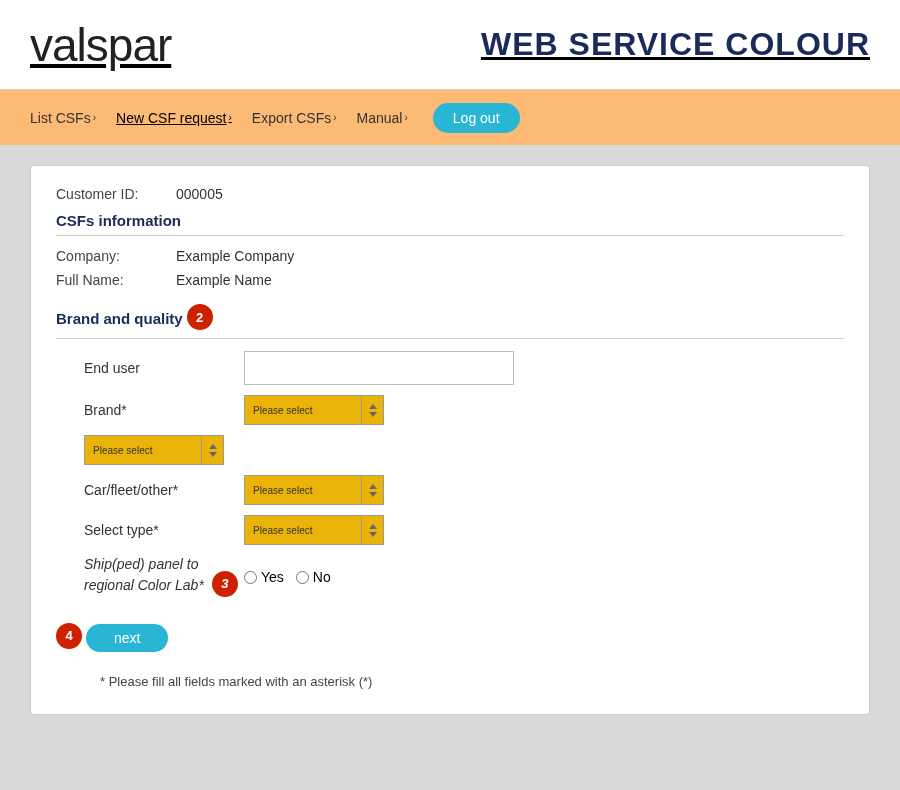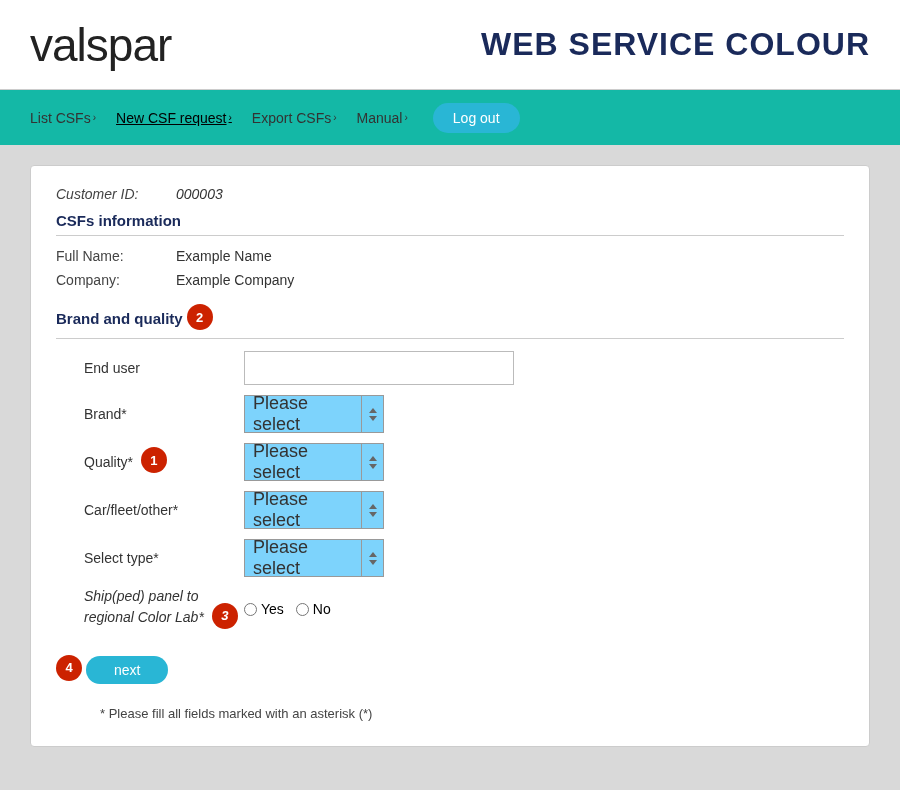--- a/index.html
+++ b/index.html
@@ -13,33 +13,34 @@
 
     
     .header {
       background: #ffffff;
       display: flex;
       align-items: center;
       justify-content: space-between;
       padding: 6px 30px;
       border-bottom: 1px solid #ccc;
       height: 90px;
+      text-decoration: underline;
     }
 
     .header-title {
       font-size: 32px;
       font-weight: 900;
       color: #1a2a5a;
       text-transform: uppercase;
       letter-spacing: 1px;
     }
 
     
     .nav {
-      background: #14b8a6;
+      background: #fdba74;
       display: flex;
       align-items: center;
       padding: 0 30px;
       height: 55px;
       gap: 20px;
     }
 
     .nav-item {
       color: #333;
       font-size: 14px;
@@ -81,21 +82,20 @@
       border-radius: 4px;
       padding: 20px 25px 25px 25px;
     }
 
     .customer-id-row {
       display: flex;
       align-items: center;
       margin-bottom: 10px;
       font-size: 14px;
       color: #333;
-      font-style: italic;
     }
 
     .customer-id-label {
       min-width: 120px;
       color: #444;
     }
 
     .customer-id-value {
       color: #333;
     }
@@ -210,24 +210,24 @@
       top: 0;
       margin-left: 0;
       margin-right: 4px;
     }
 
     
     .custom-select-box {
       display: inline-flex;
       align-items: center;
       border: 1px solid #999;
-      background: #7dd3fc;
-      height: 38px;
+      background: #eab308;
+      height: 30px;
       width: 140px;
-      font-size: 18px;
+      font-size: 10px;
       color: #333;
       cursor: pointer;
       position: relative;
       user-select: none;
     }
 
     .custom-select-box .select-text {
       flex: 1;
       padding: 0 8px;
     }
@@ -280,32 +280,32 @@
       <span class="chevron"> ›</span>
   </a>
   <button class="nav-logout">Log out</button>
 </div>
 
 <div class="main">
   <div class="form-card">
 
     <div class="customer-id-row">
       <span class="customer-id-label">Customer ID:</span>
-      <span class="customer-id-value">000003</span>
+      <span class="customer-id-value">000005</span>
     </div>
 
     <div class="section-title">CSFs information</div>
 
+    <div class="info-row">
+      <span class="info-label">Company:</span>
+      <span class="info-value">Example Company</span>
+    </div>
     <div class="info-row">
       <span class="info-label">Full Name:</span>
       <span class="info-value">Example Name</span>
-    </div>
-    <div class="info-row">
-      <span class="info-label">Company:</span>
-      <span class="info-value">Example Company</span>
     </div>
 
     <div class="section-gap">
       <div class="section-title">
         <span>Brand and quality</span><span class="badge">2</span>
       </div>
     </div>
 
     <div class="form-row">
       <span class="form-label">End user</span>
@@ -319,24 +319,20 @@
       <div class="custom-select-box">
         <span class="select-text">Please select</span>
         <div class="select-spinners">
           <span class="arrow-up"></span>
           <span class="arrow-down"></span>
         </div>
       </div>
     </div>
 
     <div class="form-row">
-      <span class="form-label">
-        <span>Quality*</span>
-        <span class="badge">1</span>
-      </span>
       <div class="custom-select-box">
         <span class="select-text">Please select</span>
         <div class="select-spinners">
           <span class="arrow-up"></span>
           <span class="arrow-down"></span>
         </div>
       </div>
     </div>
 
     <div class="form-row">

